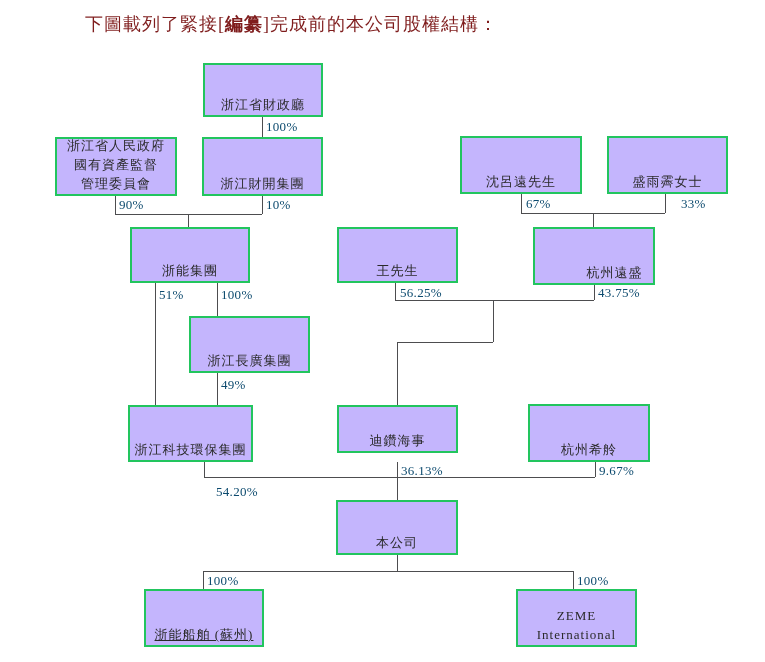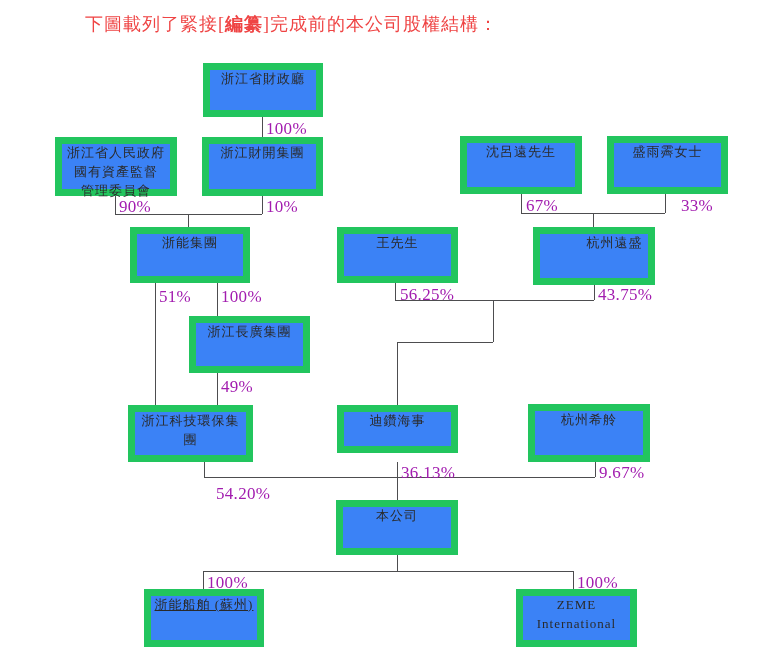--- a/index.html
+++ b/index.html
@@ -11,46 +11,46 @@
     font-family: "Liberation Serif", "DejaVu Serif", serif;
     color: #1f1f1f;
     overflow: hidden;
   }
   .page-title {
     position: absolute;
     left: 85px;
     top: 12px;
     font-size: 18px;
     letter-spacing: 1px;
-    color: #ef4444;
+    color: #7f1d1d;
     white-space: nowrap;
   }
   .page-title b { font-weight: bold; }
   .node {
     position: absolute;
     box-sizing: border-box;
-    border: 7px solid #22c55e;
-    background: #3b82f6;
+    border: 2px solid #22c55e;
+    background: #c4b5fd;
     display: flex;
     flex-direction: column;
-    justify-content: flex-start;
+    justify-content: flex-end;
     align-items: center;
     text-align: center;
     font-size: 13px;
     letter-spacing: 1px;
     line-height: 1.45;
     color: #2a2a2a;
   }
   .edge { position: absolute; background: #4d4d4f; }
   .edge.v { width: 1px; }
   .edge.h { height: 1px; }
   .pct {
     position: absolute;
-    font-size: 17px;
-    color: #a21caf;
+    font-size: 13px;
+    color: #0c4a6e;
     letter-spacing: 0.3px;
     white-space: nowrap;
   }
 </style>
 </head>
 <body>
 
 <div class="screen">
   <div class="page-title"><span>下圖載列了緊接[</span><b>編纂</b><span>]完成前的本公司股權結構：</span></div>
   <div>

